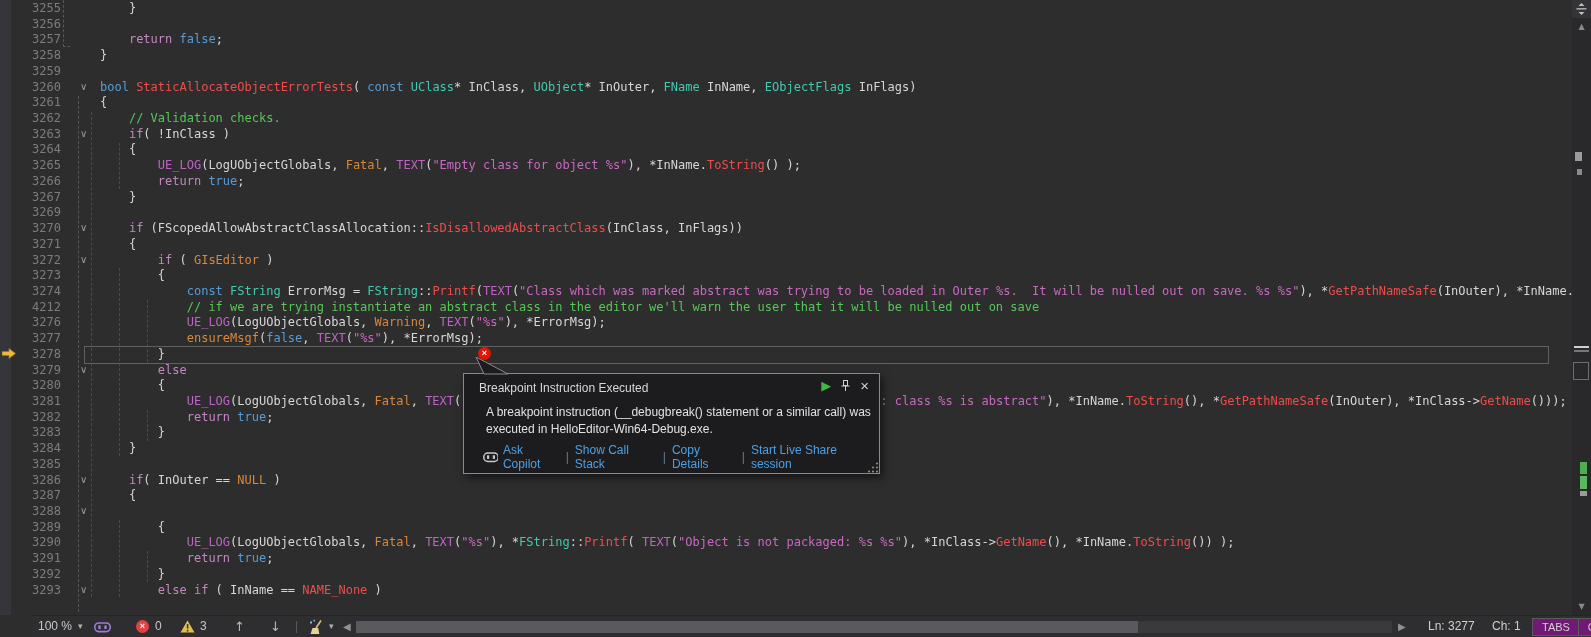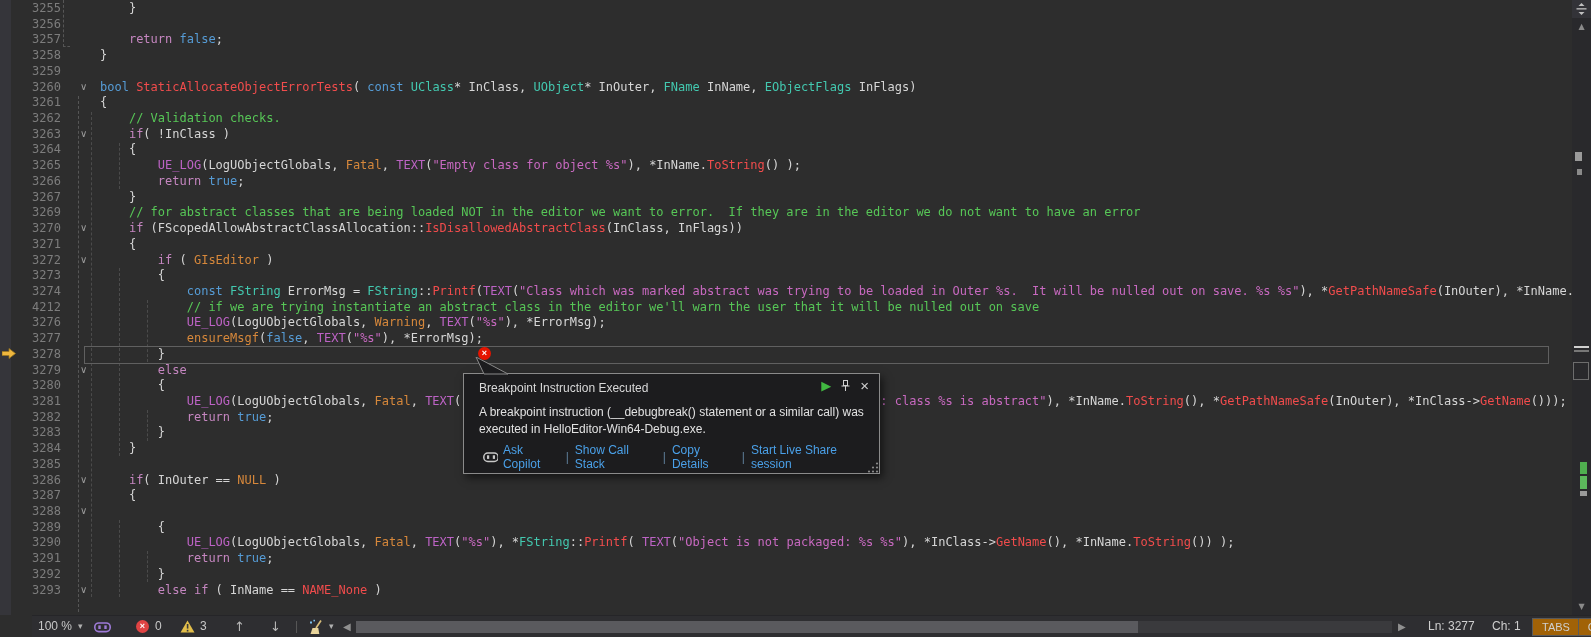--- a/index.html
+++ b/index.html
@@ -25,21 +25,21 @@
     font-family:"Liberation Sans",sans-serif;}
   
   #popup{position:absolute;left:463px;top:373px;width:415px;height:99px;background:#1c1c1e;
     border:1px solid #8a8a8a;box-shadow:3px 4px 8px rgba(0,0,0,.55);z-index:10;
     font-family:"Liberation Sans",sans-serif;color:#dcdcdc;}
   #popup-callout{position:absolute;left:472px;top:357px;z-index:11;}
   #popup-title{position:absolute;left:15px;top:7px;font-size:12px;color:#d8d8d8;}
   #popup-icons{position:absolute;right:10px;top:4px;display:flex;gap:9px;align-items:center;}
   #popup-play{color:#41b841;font-size:13px;cursor:default;}
   #popup-close{color:#cfcfcf;font-size:15px;line-height:14px;}
-  #popup-body{position:absolute;left:15px;top:30px;font-size:12px;line-height:17px;color:#e2e2e2;}
+  #popup-body{position:absolute;left:22px;top:30px;font-size:12px;line-height:17px;color:#e2e2e2;}
   #popup-actions{position:absolute;left:13px;top:69px;display:flex;align-items:center;font-size:12px;justify-content:center;}
   .act{color:#4aa0e8;text-decoration:none;margin:0 6px;display:inline-flex;align-items:center;gap:5px;}
   .act-sep{color:#5f7f9a;}
   #popup-grip{position:absolute;right:0px;bottom:0px;}
   
   #vscroll{position:absolute;left:1572px;top:0;width:19px;height:615px;background:#29292c;}
   #split-handle{position:absolute;left:0;top:0;width:19px;height:18px;background:#333338;
     display:flex;align-items:center;justify-content:center;}
   .sb-arrow{position:absolute;left:0;width:19px;text-align:center;color:#8a8a8a;font-size:8px;
     font-family:"DejaVu Sans",sans-serif;}
@@ -49,21 +49,21 @@
   #bottombar{position:absolute;left:0;top:615px;width:1591px;height:22px;background:#2e2e31;
     border-top:1px solid #252528;font-family:"Liberation Sans",sans-serif;color:#c8c8c8;font-size:12px;margin-left:32px;}
   .bb{position:absolute;top:0;line-height:21px;}
   .caret{color:#b0b0b0;font-size:9px;font-family:"DejaVu Sans",sans-serif;}
   #err-badge{position:absolute;top:4px;left:104px;width:13px;height:13px;border-radius:50%;background:#e04343;
     color:#fff;font-size:9px;font-weight:bold;text-align:center;line-height:13px;}
   .nav-arrow{color:#b8b8b8;font-size:13px;font-family:"DejaVu Sans",sans-serif;}
   #hscroll-track{position:absolute;left:324px;top:5px;width:1036px;height:12px;background:#3a3a3d;}
   #hscroll-thumb{position:absolute;left:0;top:0;width:782px;height:12px;background:#5a5a5e;}
   .stat-box{position:absolute;top:2px;height:16px;line-height:16px;padding:0 8px;border:1px solid #5a5a5a;
-    background:#a16207;font-size:11px;color:#cfcfcf;text-align:center;}
+    background:#701a75;font-size:11px;color:#cfcfcf;text-align:center;}
 </style>
 </head>
 <body>
 <div id="root">
 
   <div id="editor">
     <div id="margin-strip"></div>
 
     <div class="gutline" style="left:63px;top:0;height:47px;"></div>
     <div class="gutline" style="left:63px;top:46px;height:0;width:7px;border-left:none;border-bottom:1px dashed #565656;"></div>
@@ -83,21 +83,21 @@
         <div class="row"><span class="lnum">3258</span><span class="code"><span class="tok-id">}</span></span></div>
         <div class="row"><span class="lnum">3259</span><span class="code"></span></div>
         <div class="row"><span class="lnum">3260</span><span class="chev">∨</span><span class="code"><span class="tok-kw">bool</span><span class="tok-id"> </span><span class="tok-fn">StaticAllocateObjectErrorTests</span><span class="tok-id">( </span><span class="tok-kw">const</span><span class="tok-id"> </span><span class="tok-type">UClass</span><span class="tok-id">* InClass, </span><span class="tok-type">UObject</span><span class="tok-id">* InOuter, </span><span class="tok-type">FName</span><span class="tok-id"> InName, </span><span class="tok-type">EObjectFlags</span><span class="tok-id"> InFlags)</span></span></div>
         <div class="row"><span class="lnum">3261</span><span class="code"><span class="tok-id">{</span></span></div>
         <div class="row"><span class="lnum">3262</span><span class="code"><span class="tok-id">    </span><span class="tok-com">// Validation checks.</span></span></div>
         <div class="row"><span class="lnum">3263</span><span class="chev">∨</span><span class="code"><span class="tok-id">    </span><span class="tok-ctrl">if</span><span class="tok-id">( !InClass )</span></span></div>
         <div class="row"><span class="lnum">3264</span><span class="code"><span class="tok-id">    {</span></span></div>
         <div class="row"><span class="lnum">3265</span><span class="code"><span class="tok-id">        </span><span class="tok-macro">UE_LOG</span><span class="tok-id">(LogUObjectGlobals, </span><span class="tok-en">Fatal</span><span class="tok-id">, </span><span class="tok-macro">TEXT</span><span class="tok-id">(</span><span class="tok-str">"Empty class for object %s"</span><span class="tok-id">), *InName.</span><span class="tok-fn">ToString</span><span class="tok-id">() );</span></span></div>
         <div class="row"><span class="lnum">3266</span><span class="code"><span class="tok-id">        </span><span class="tok-ctrl">return</span><span class="tok-id"> </span><span class="tok-kw">true</span><span class="tok-id">;</span></span></div>
         <div class="row"><span class="lnum">3267</span><span class="code"><span class="tok-id">    }</span></span></div>
-        <div class="row"><span class="lnum">3269</span><span class="code"><span class="tok-id">    </span><span class="tok-com">// for abstract classes that are being loaded NOT in the editor we want to error.  If they are in the editor we do not want to have an error</span></span></div>
+        <div class="row"><span class="lnum">3269</span><span class="code"><span class="tok-id">    </span></span></div>
         <div class="row"><span class="lnum">3270</span><span class="chev">∨</span><span class="code"><span class="tok-id">    </span><span class="tok-ctrl">if</span><span class="tok-id"> (FScopedAllowAbstractClassAllocation::</span><span class="tok-fn">IsDisallowedAbstractClass</span><span class="tok-id">(InClass, InFlags))</span></span></div>
         <div class="row"><span class="lnum">3271</span><span class="code"><span class="tok-id">    {</span></span></div>
         <div class="row"><span class="lnum">3272</span><span class="chev">∨</span><span class="code"><span class="tok-id">        </span><span class="tok-ctrl">if</span><span class="tok-id"> ( </span><span class="tok-en">GIsEditor</span><span class="tok-id"> )</span></span></div>
         <div class="row"><span class="lnum">3273</span><span class="code"><span class="tok-id">        {</span></span></div>
         <div class="row"><span class="lnum">3274</span><span class="code"><span class="tok-id">            </span><span class="tok-kw">const</span><span class="tok-id"> </span><span class="tok-type">FString</span><span class="tok-id"> ErrorMsg = </span><span class="tok-type">FString</span><span class="tok-id">::</span><span class="tok-fn">Printf</span><span class="tok-id">(</span><span class="tok-macro">TEXT</span><span class="tok-id">(</span><span class="tok-str">"Class which was marked abstract was trying to be loaded in Outer %s.  It will be nulled out on save. %s %s"</span><span class="tok-id">), *</span><span class="tok-fn">GetPathNameSafe</span><span class="tok-id">(InOuter), *InName.</span><span class="tok-fn">ToString</span></span></div>
         <div class="row"><span class="lnum">4212</span><span class="code"><span class="tok-id">            </span><span class="tok-com">// if we are trying instantiate an abstract class in the editor we'll warn the user that it will be nulled out on save</span></span></div>
         <div class="row"><span class="lnum">3276</span><span class="code"><span class="tok-id">            </span><span class="tok-macro">UE_LOG</span><span class="tok-id">(LogUObjectGlobals, </span><span class="tok-en">Warning</span><span class="tok-id">, </span><span class="tok-macro">TEXT</span><span class="tok-id">(</span><span class="tok-str">"%s"</span><span class="tok-id">), *ErrorMsg);</span></span></div>
         <div class="row"><span class="lnum">3277</span><span class="code"><span class="tok-id">            </span><span class="tok-en">ensureMsgf</span><span class="tok-id">(</span><span class="tok-kw">false</span><span class="tok-id">, </span><span class="tok-macro">TEXT</span><span class="tok-id">(</span><span class="tok-str">"%s"</span><span class="tok-id">), *ErrorMsg);</span></span></div>
         <div class="row"><span class="lnum">3278</span><span class="code"><span class="tok-id">        }</span></span></div>
         <div class="row"><span class="lnum">3279</span><span class="chev">∨</span><span class="code"><span class="tok-id">        </span><span class="tok-ctrl">else</span></span></div>

